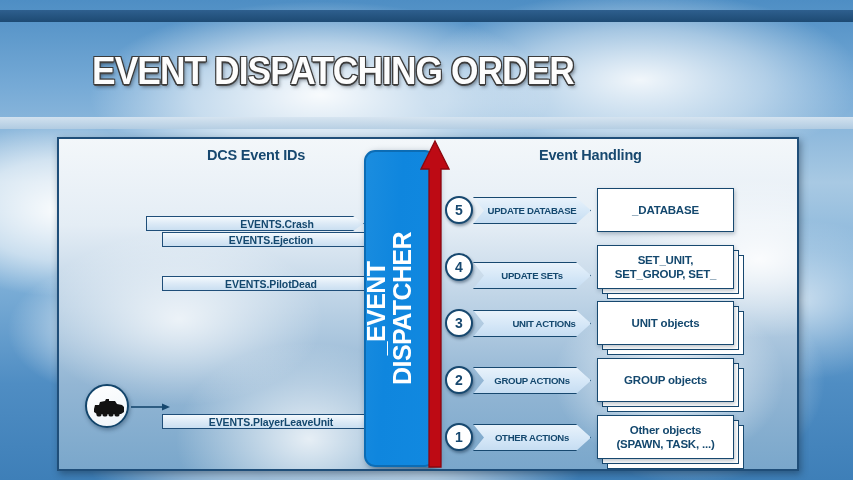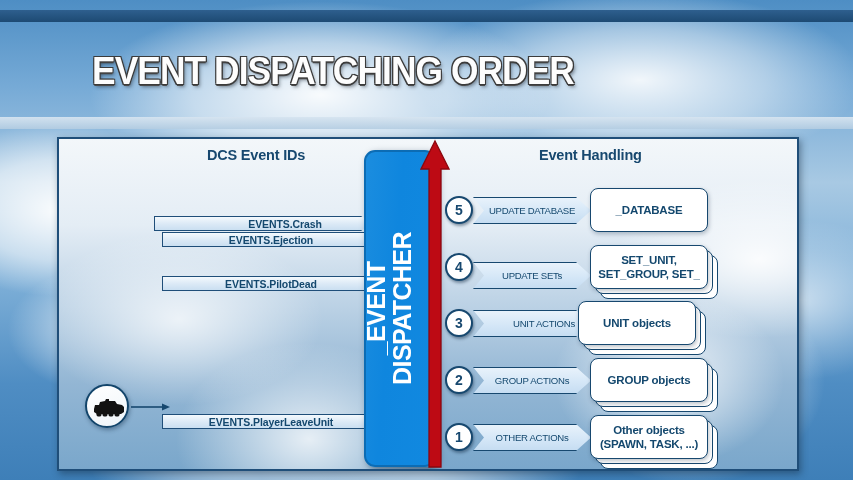--- a/index.html
+++ b/index.html
@@ -91,21 +91,21 @@
   .evt {
     position:absolute; height:15px; display:flex; align-items:center;
     justify-content:center;
     background:linear-gradient(180deg,#f4f9fd 0%,#dbe9f6 55%,#cadff1 100%);
     border:1px solid #1f4e79;
     clip-path:polygon(0 0, calc(100% - 11px) 0, 100% 50%, calc(100% - 11px) 100%, 0 100%);
     font-size:10.5px; color:#14486e; font-weight:600;
     white-space:nowrap; letter-spacing:-0.1px;
     box-shadow:1px 1px 2px rgba(20,50,75,0.3);
   }
-  #evt0 { left:95px; top:77px;  width:218px;padding-left:44px; }
+  #evt0 { left:87px; top:77px;  width:218px;padding-left:44px; }
   #evt1 { left:103px; top:93px;  width:218px; }
   #evt2 { left:103px; top:121px; width:218px; }
   #evt3 { left:103px; top:137px; width:218px; }
   #evt4 { left:103px; top:275px; width:218px; }
 
   
   #disp {
     position:absolute; left:305px; top:11px; width:72px; height:317px;
     background:linear-gradient(95deg,#1b8ddf 0%,#0f86de 40%,#1189e0 100%);
     border:2px solid #0c6cb4;
@@ -138,30 +138,30 @@
     box-shadow:1px 2px 3px rgba(15,40,65,0.45);
   }
 
   
   .act {
     position:absolute; height:27px; width:118px;
     display:flex; align-items:center; justify-content:center;
     background:linear-gradient(180deg,#e8f2fb 0%,#d5e7f7 55%,#c6ddf2 100%);
     border:1.4px solid #17486f;
     clip-path:polygon(0 0, calc(100% - 15px) 0, 100% 50%, calc(100% - 15px) 100%, 0 100%, 11px 50%);
-    font-size:9.6px; font-weight:normal; color:#14486e;
+    font-size:9.6px; font-weight:bold; color:#14486e;
     white-space:nowrap; letter-spacing:-0.3px;
     box-shadow:1px 2px 3px rgba(20,50,75,0.32);
   }
 
   
   .res { position:absolute; width:128px; height:44px; }
   .res .lay {
-    position:absolute; width:118px; height:44px;
-    background:#ffffff; border:1.8px solid #17486f; border-radius:8px;
+    position:absolute; width:137px; height:44px;
+    background:#ffffff; border:1.8px solid #17486f; border-radius:0;margin-left:7px;
   }
   .res .l3 { left:10px; top:10px; }
   .res .l2 { left:5px;  top:5px;  }
   .res .l1 { left:0;    top:0;
     display:flex; align-items:center; justify-content:center;
     text-align:center; font-size:11.5px; font-weight:bold;
     color:#14486e; line-height:1.25; letter-spacing:-0.2px;
     box-shadow:1px 2px 4px rgba(15,40,65,0.28);
   }
 </style>
@@ -220,21 +220,21 @@
         </div>
         <div class="numc" style="left: 386px; top: 114px;">4</div>
         <div class="act" style="left: 414px; top: 115px; margin-top: 8px;">UPDATE SETs</div>
         <div class="res" style="left: 531px; top: 106px;">
           <div class="lay l3"></div>
           <div class="lay l2"></div>
           <div class="lay l1">SET_UNIT,<br>SET_GROUP, SET_</div>
         </div>
         <div class="numc" style="left: 386px; top: 170px;">3</div>
         <div class="act" style="left: 414px; top: 171px; padding-left: 24px;">UNIT ACTIONs</div>
-        <div class="res" style="left: 519px; top: 162px;">
+        <div class="res" style="left: 531px; top: 162px;">
           <div class="lay l3"></div>
           <div class="lay l2"></div>
           <div class="lay l1">UNIT objects</div>
         </div>
         <div class="numc" style="left: 386px; top: 227px;">2</div>
         <div class="act" style="left: 414px; top: 228px;">GROUP ACTIONs</div>
         <div class="res" style="left: 531px; top: 219px;">
           <div class="lay l3"></div>
           <div class="lay l2"></div>
           <div class="lay l1">GROUP objects</div>

